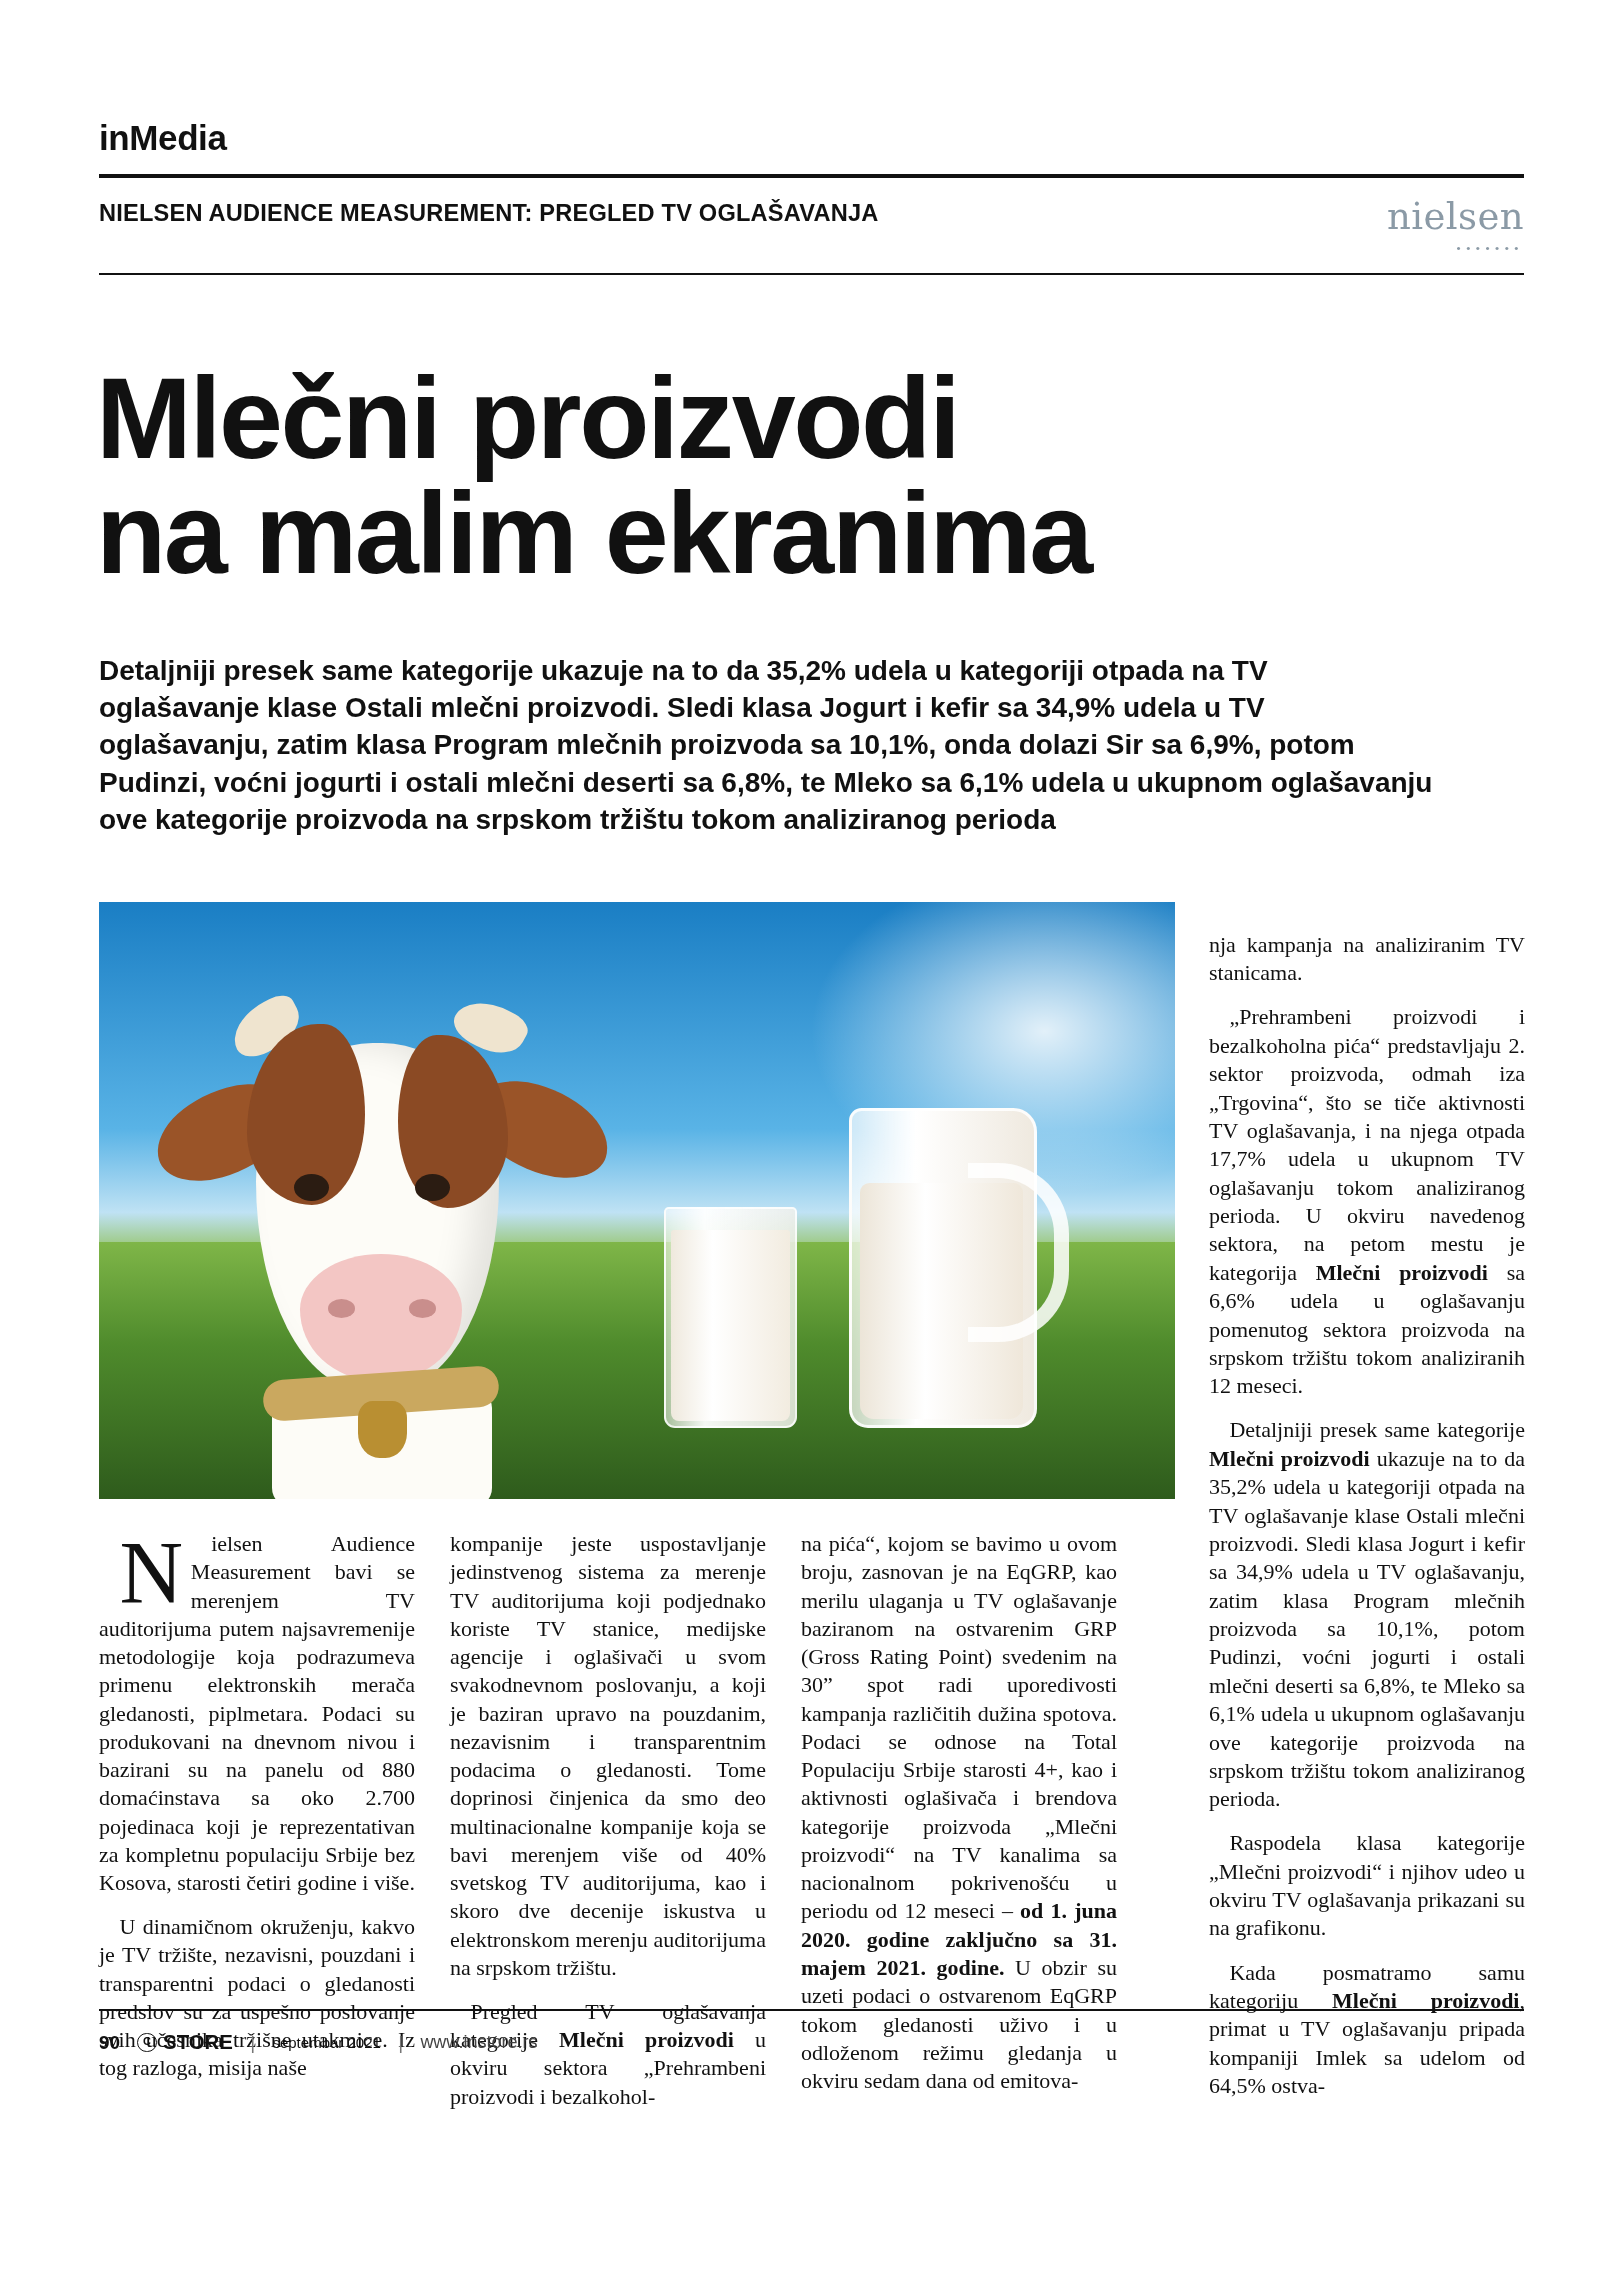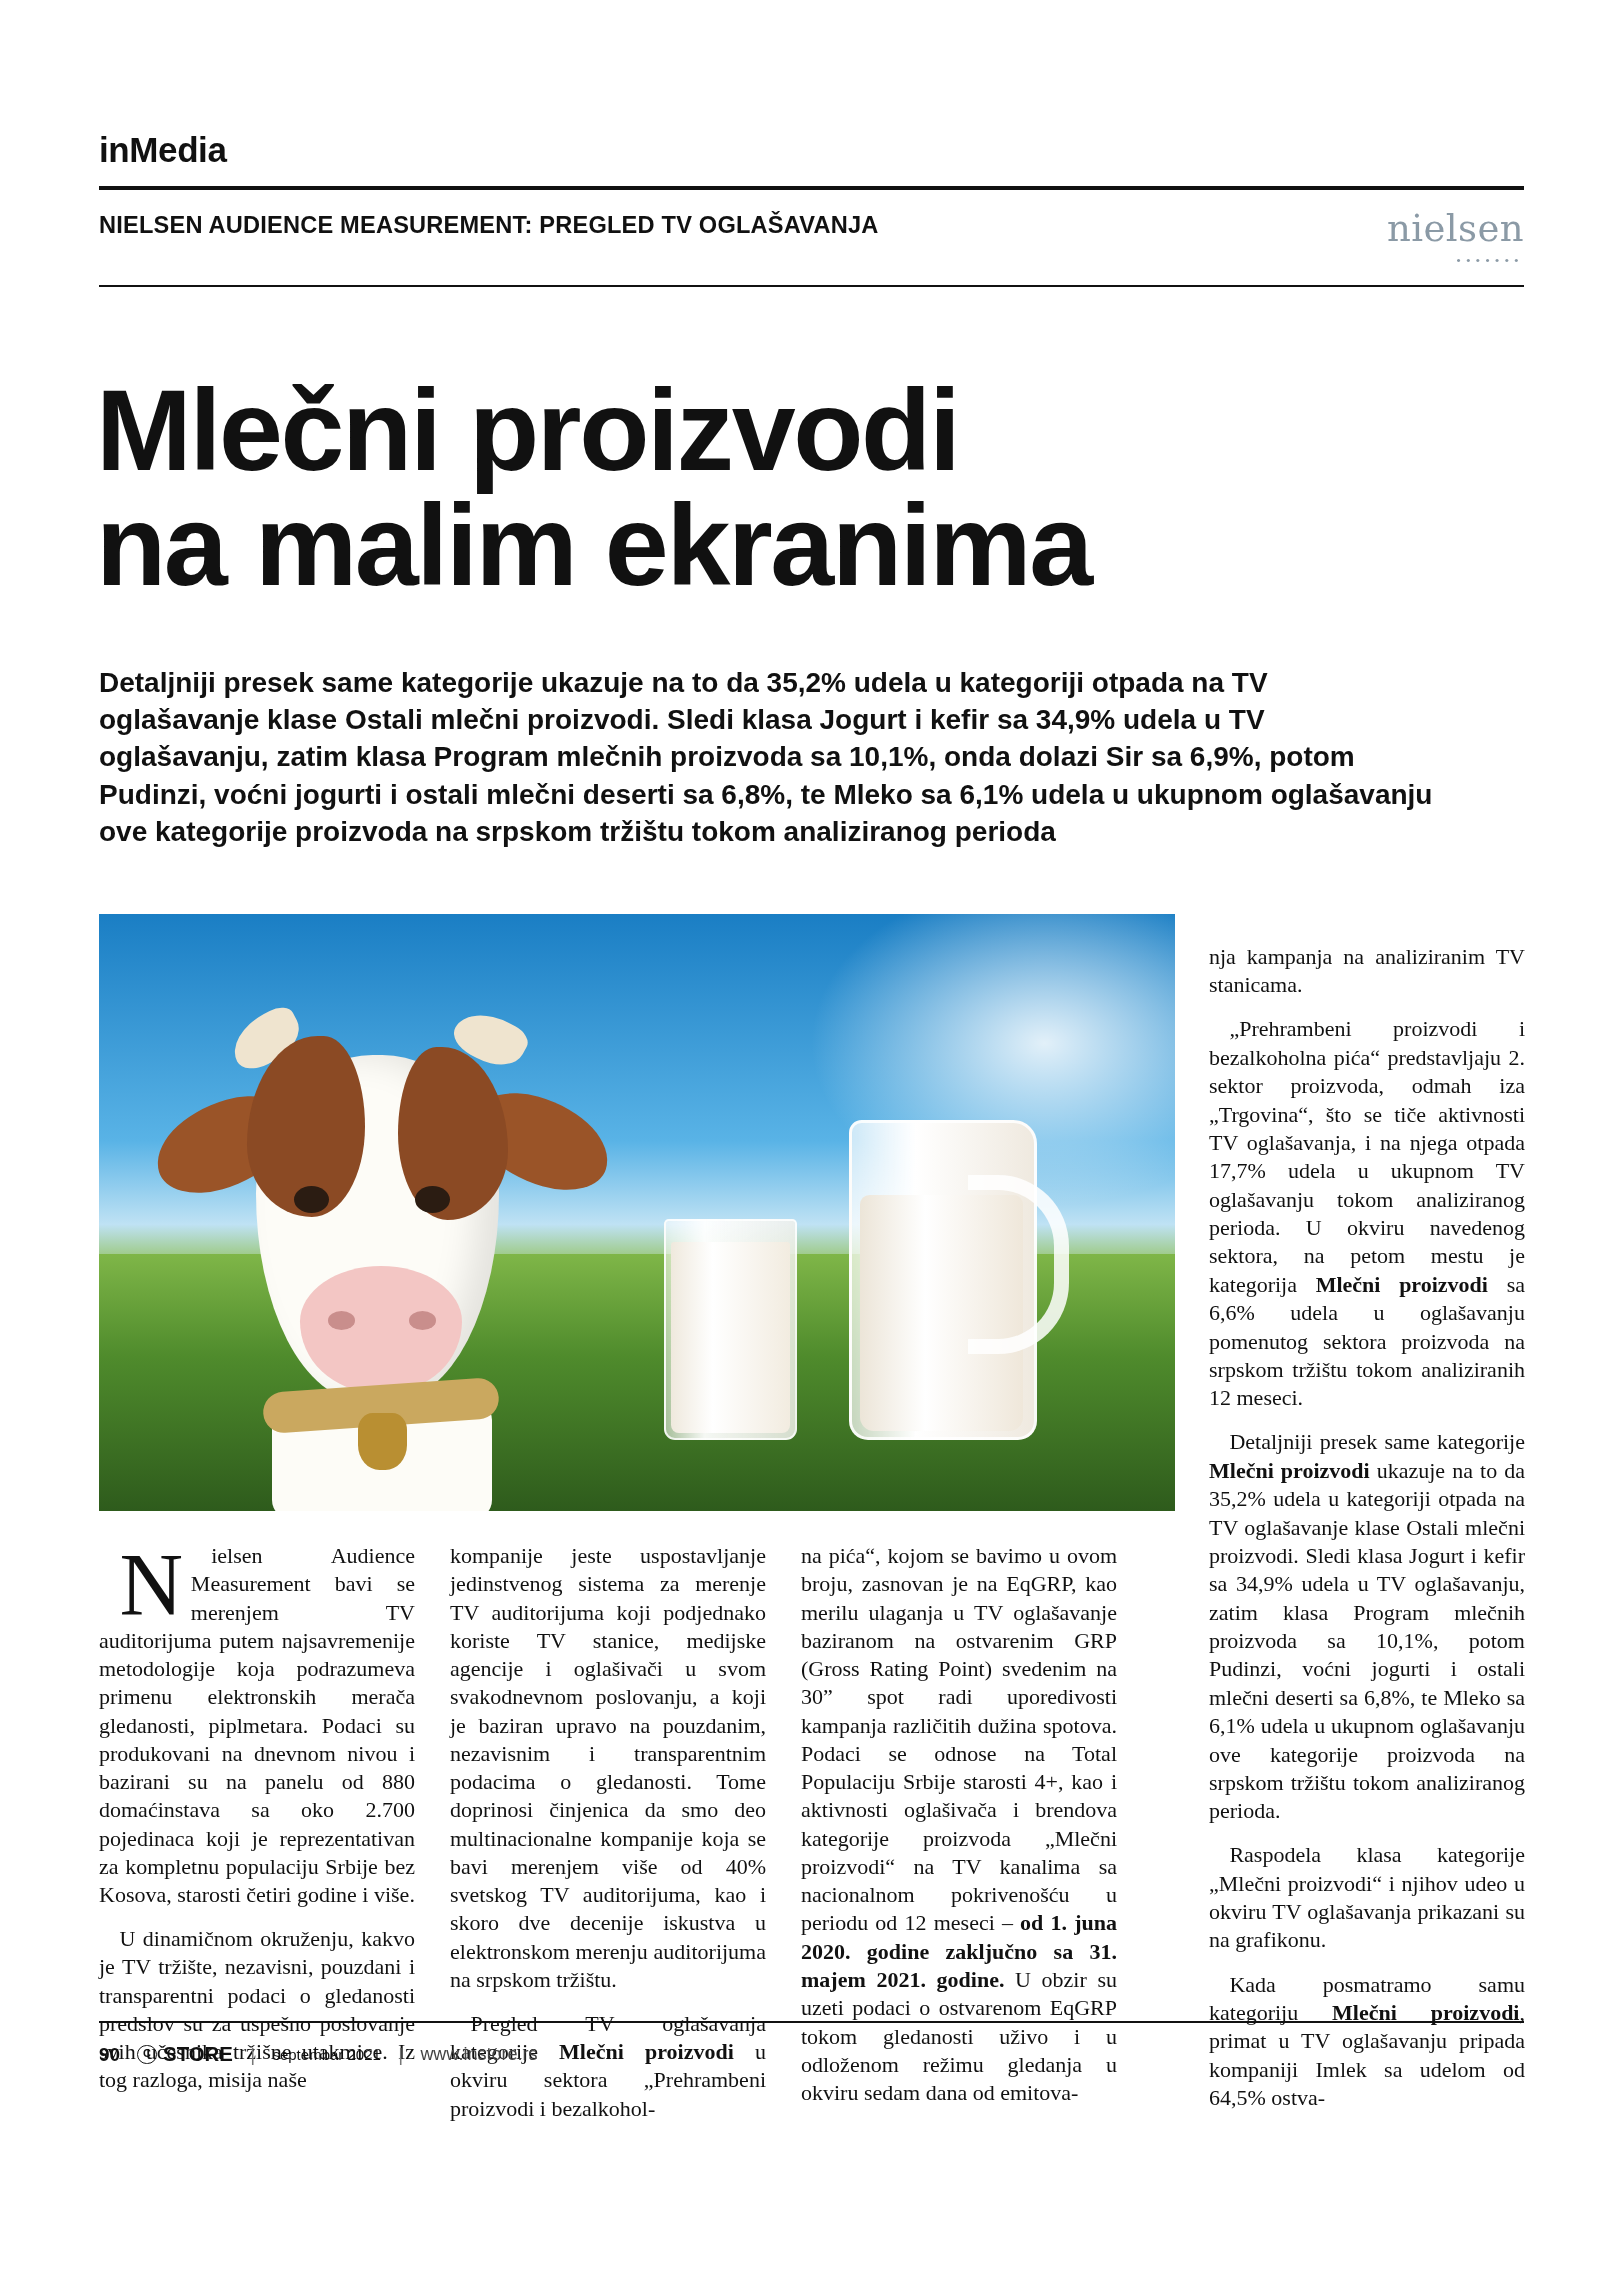--- a/index.html
+++ b/index.html
@@ -10,21 +10,21 @@
   body {
     width: 1623px;
     height: 2295px;
     font-family: "Liberation Serif", serif;
     color: #111111;
     position: relative;
     overflow: hidden;
   }
   .page {
     position: absolute;
-    left: 0; top: 12px;
+    left: 0; top: 0;
     width: 1623px;
     height: 2104px;
     box-sizing: border-box;
     padding: 0 99px;
   }
 
   
   .masthead {
     position: absolute;
     left: 99px;

